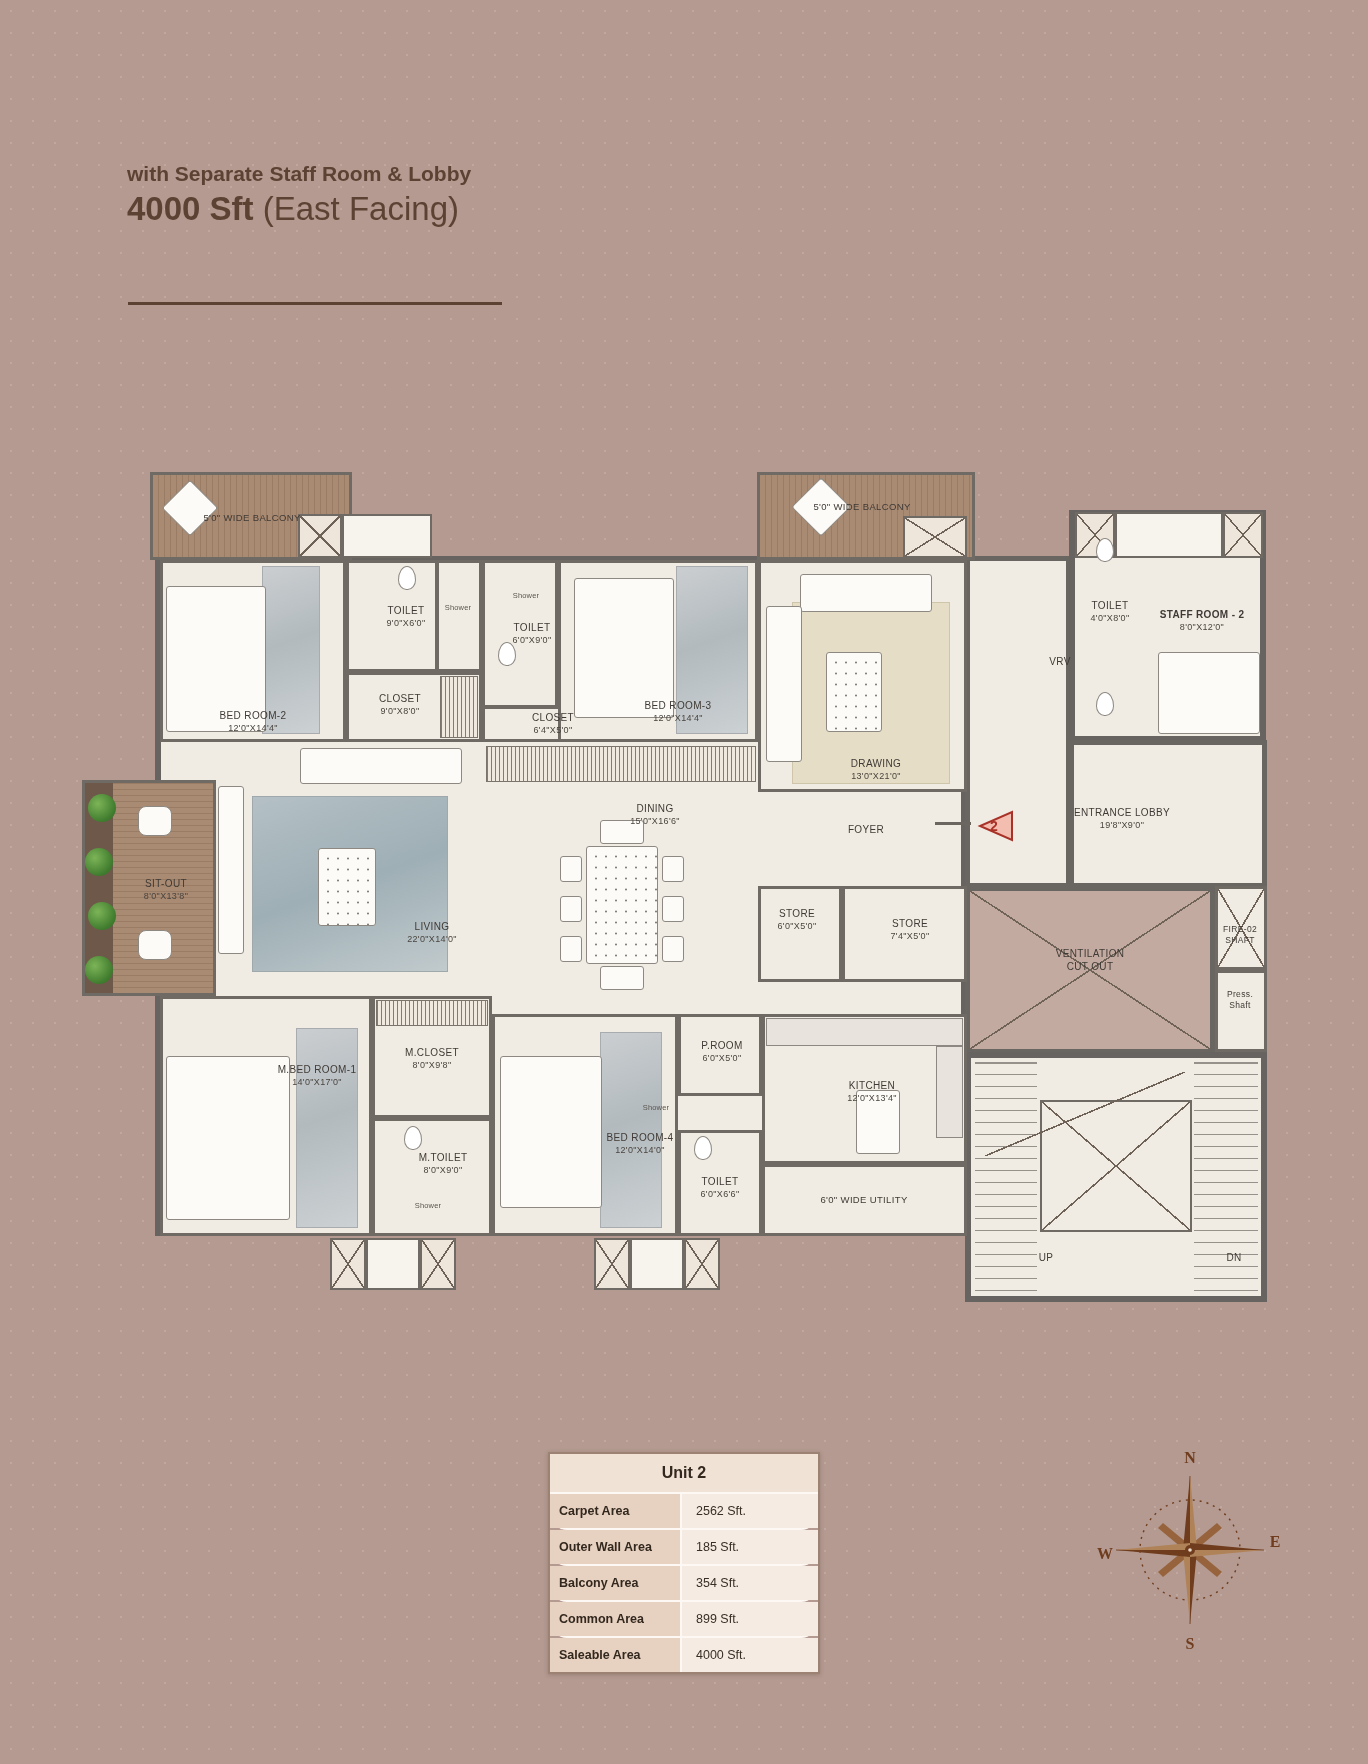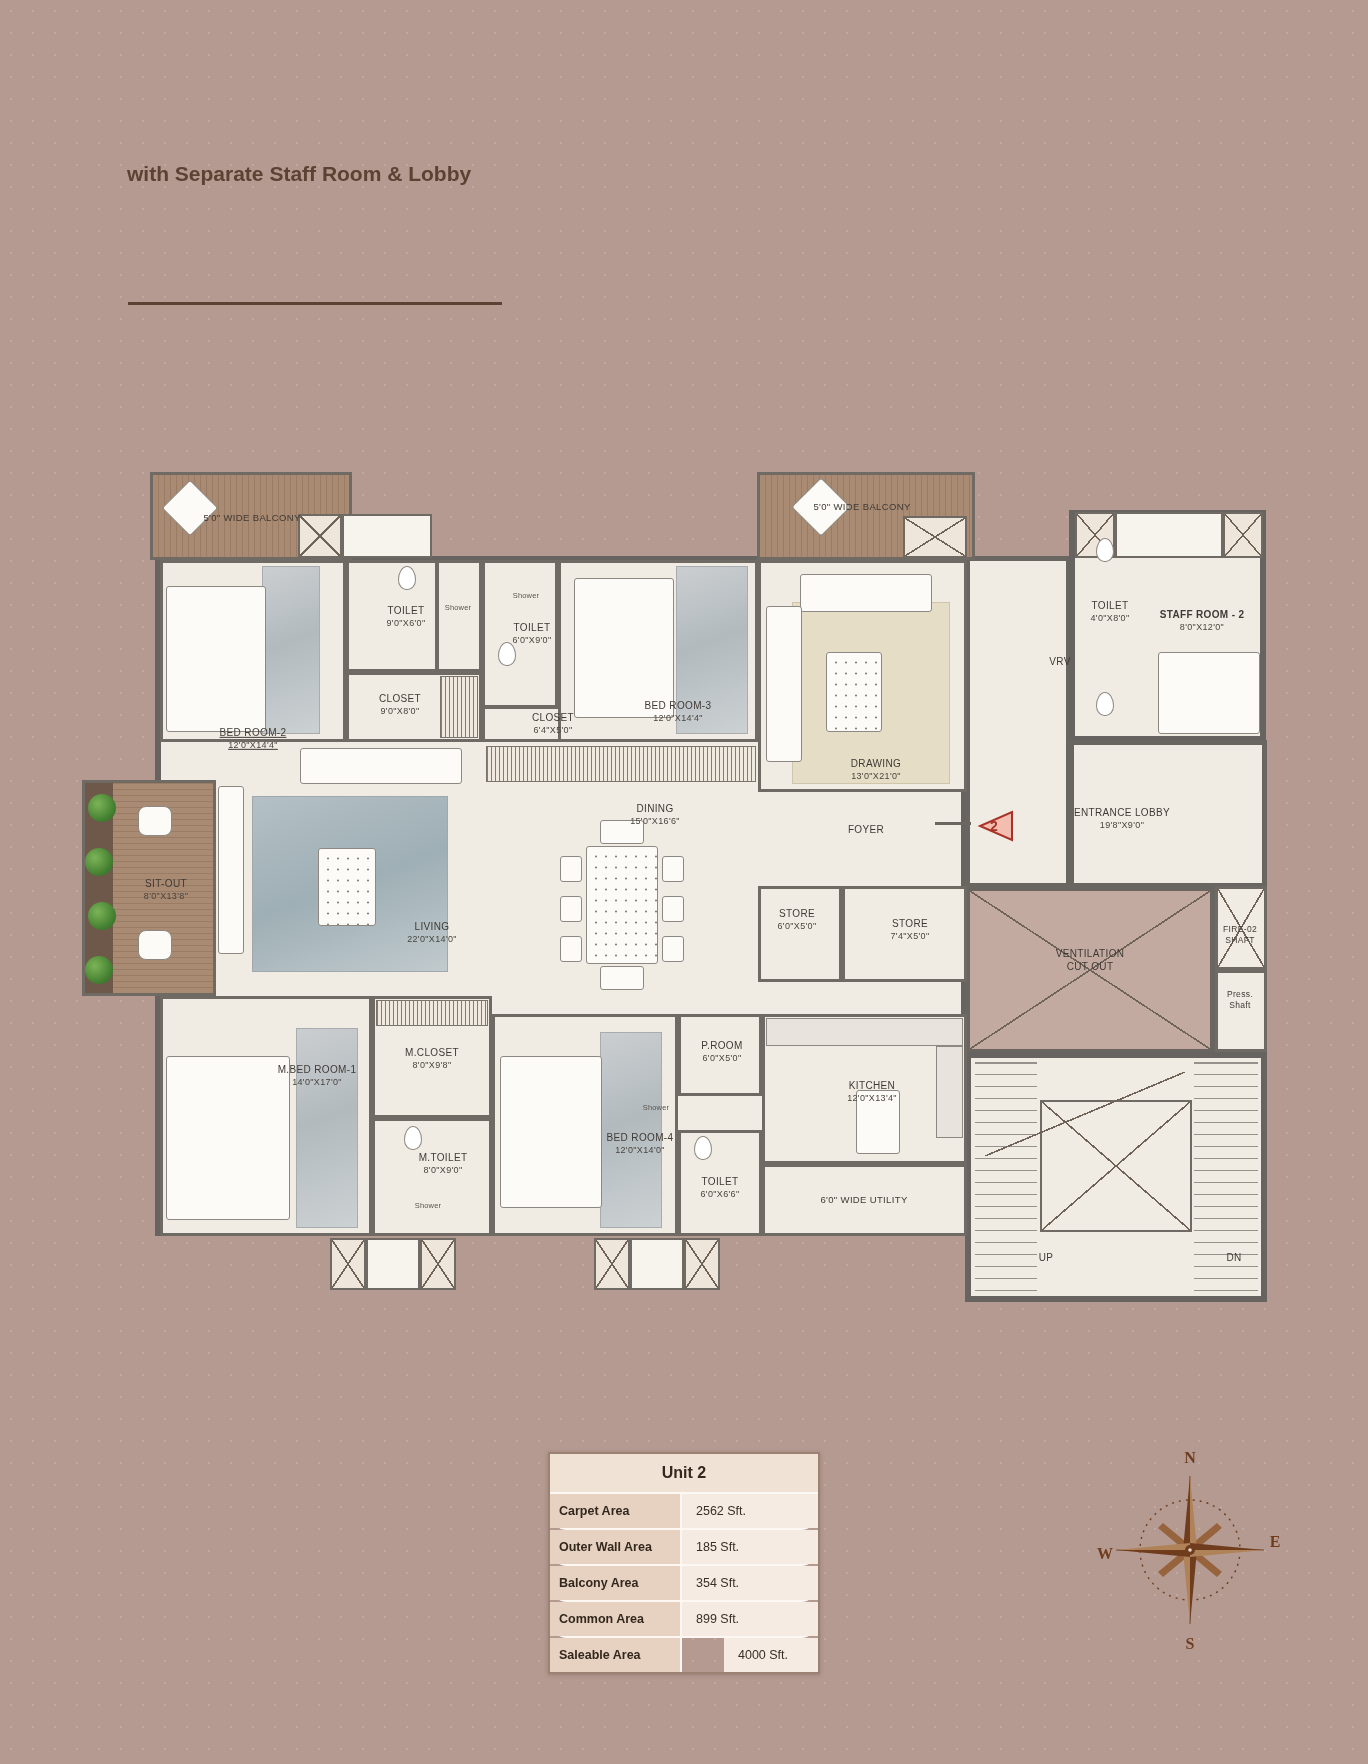--- a/index.html
+++ b/index.html
@@ -46,33 +46,34 @@
   .sm{font-size:9.5px;}
   .tiny{font-size:7.5px;color:#5a554e;letter-spacing:.2px;}
   .shaft-l{font-size:8.5px;}
   
   .marker-num{position:absolute;left:14px;top:8px;font-size:14px;font-weight:bold;color:#a93228;}
   
   .utable{border:2px solid #9c8272;box-shadow:0 1px 4px rgba(70,50,40,.25);}
   .utable .hdr{background:#f0e2d5;color:#33281e;font-weight:bold;font-size:16px;
     display:flex;align-items:center;justify-content:center;border-bottom:2px solid #fdf8f3;}
   .trow{display:flex;border-bottom:2px solid #fdf8f3;border-radius:17px;}
-  .trow:last-child{border-bottom:none;gap:42px;}
+  .trow:last-child{border-bottom:none;}
   .tcell-l{width:132px;background:#e7d1c1;color:#33281e;font-weight:bold;font-size:12.5px;
     display:flex;align-items:center;padding-left:9px;box-sizing:border-box;border-right:2px solid #fdf8f3;}
   .tcell-v{flex:1;background:#f5ebe2;color:#3a2f25;font-size:12.5px;display:flex;align-items:center;padding-left:14px;}
   
   .cletter{position:absolute;transform:translate(-50%,-50%);font-family:"Liberation Serif",serif;
     font-weight:bold;font-size:16px;color:#6f3c1e;}
 </style>
 </head>
 <body>
 
 <div class="abs" style="left:127px;top:160px;">
   <div class="t-sub">with Separate Staff Room &amp; Lobby</div>
+  <div class="t-area"><b>4000 Sft</b><span> (East Facing)</span></div>
 </div>
 <div class="abs t-line" style="left:128px;top:302px;width:374px;"></div>
 
 <div class="abs" style="left:0;top:0;width:1368px;height:1764px;">
 
   <div class="abs room thick" style="left:155px;top:556px;width:812px;height:680px;"></div>
   <div class="abs room mid" style="left:965px;top:556px;width:106px;height:332px;"></div>
   <div class="abs room thick" style="left:1069px;top:510px;width:197px;height:232px;"></div>
   <div class="abs room mid" style="left:1069px;top:740px;width:198px;height:148px;"></div>
   <div class="abs room mid vent" style="left:965px;top:886px;width:250px;height:168px;">
@@ -186,21 +187,21 @@
   <div class="abs" style="left:976px;top:810px;width:38px;height:32px;">
     <svg width="38" height="32" viewBox="0 0 38 32">
       <polygon points="36,2 36,30 4,16" fill="#f3bdb0" stroke="#a93228" stroke-width="2"></polygon>
     </svg>
     <span class="marker-num">2</span>
   </div>
 
   <div class="rlabel sm" style="left:252px;top:518px;"><span>5'0" WIDE BALCONY</span></div>
   <div class="rlabel sm" style="left:862px;top:507px;"><span>5'0" WIDE BALCONY</span></div>
 
-  <div class="rlabel" style="left:253px;top:739px;text-decoration:underline;">
+  <div class="rlabel" style="left:253px;top:722px;">
       <span class="rname">BED ROOM-2</span>
       <span class="dims">12'0"X14'4"</span>
     </div>
   <div class="rlabel" style="left:406px;top:617px;">
       <span class="rname">TOILET</span>
       <span class="dims">9'0"X6'0"</span>
     </div>
   <div class="rlabel tiny" style="left:458px;top:608px;"><span>Shower</span></div>
   <div class="rlabel" style="left:400px;top:705px;">
       <span class="rname">CLOSET</span>

